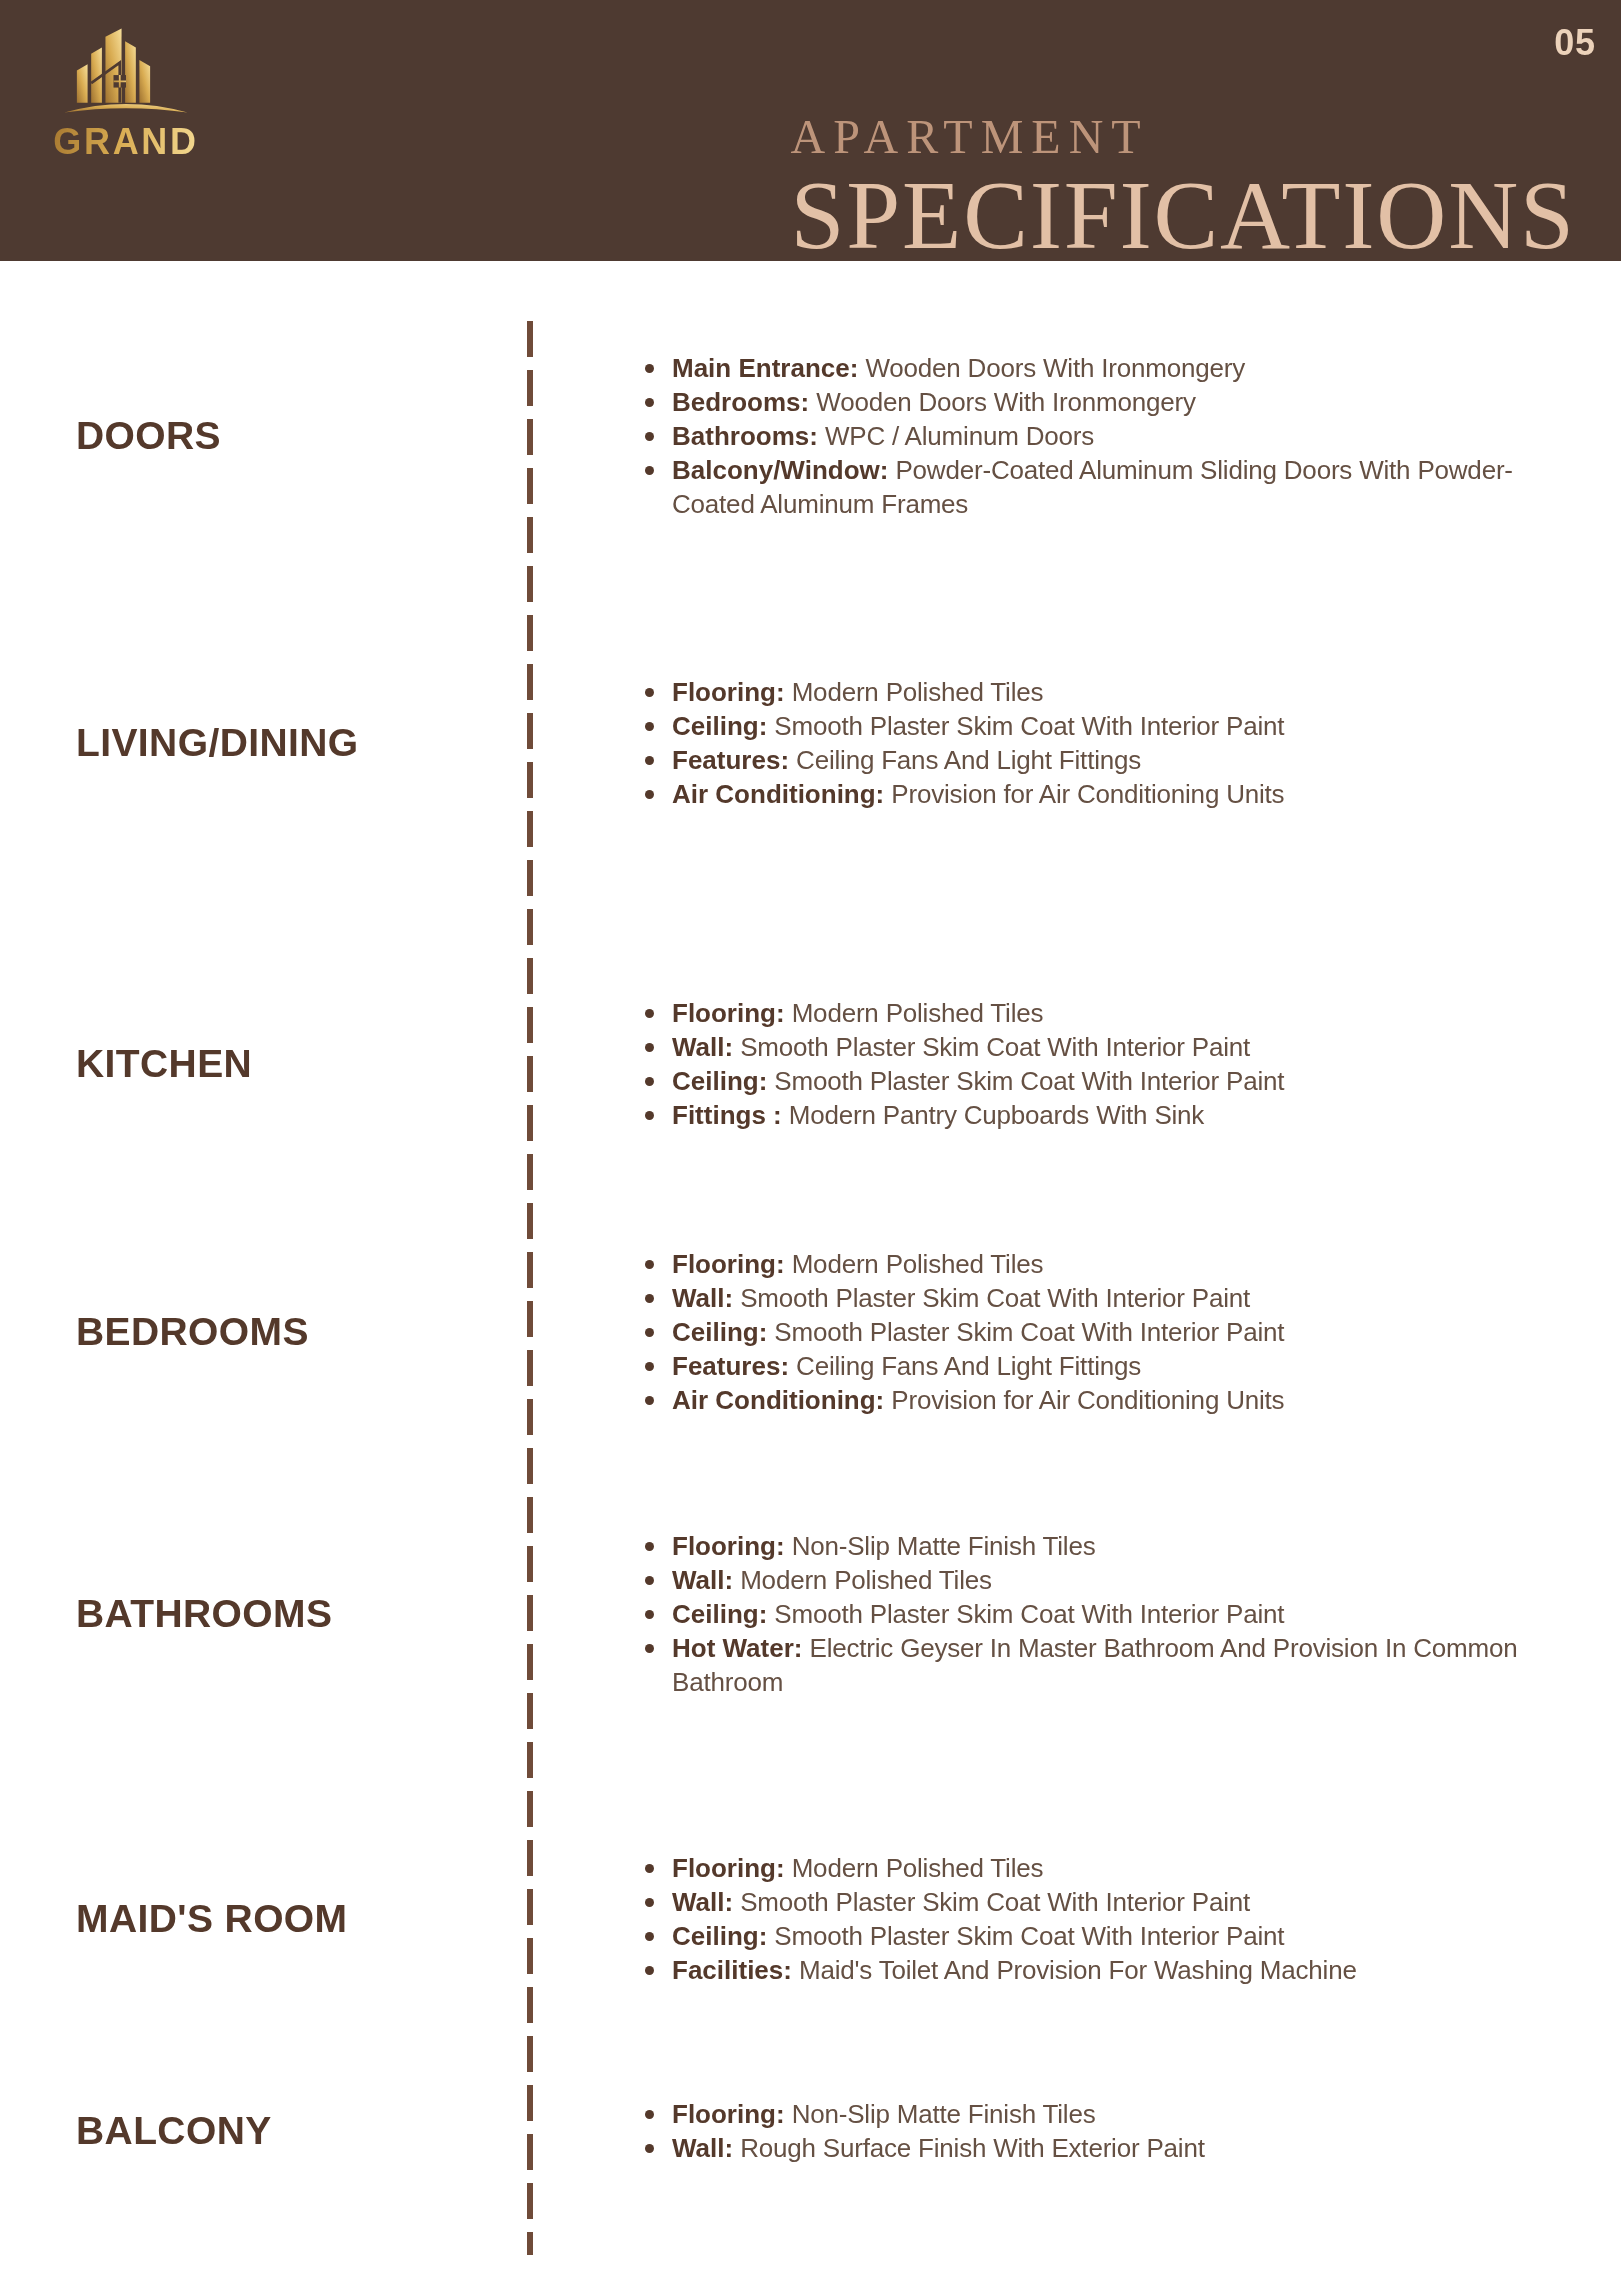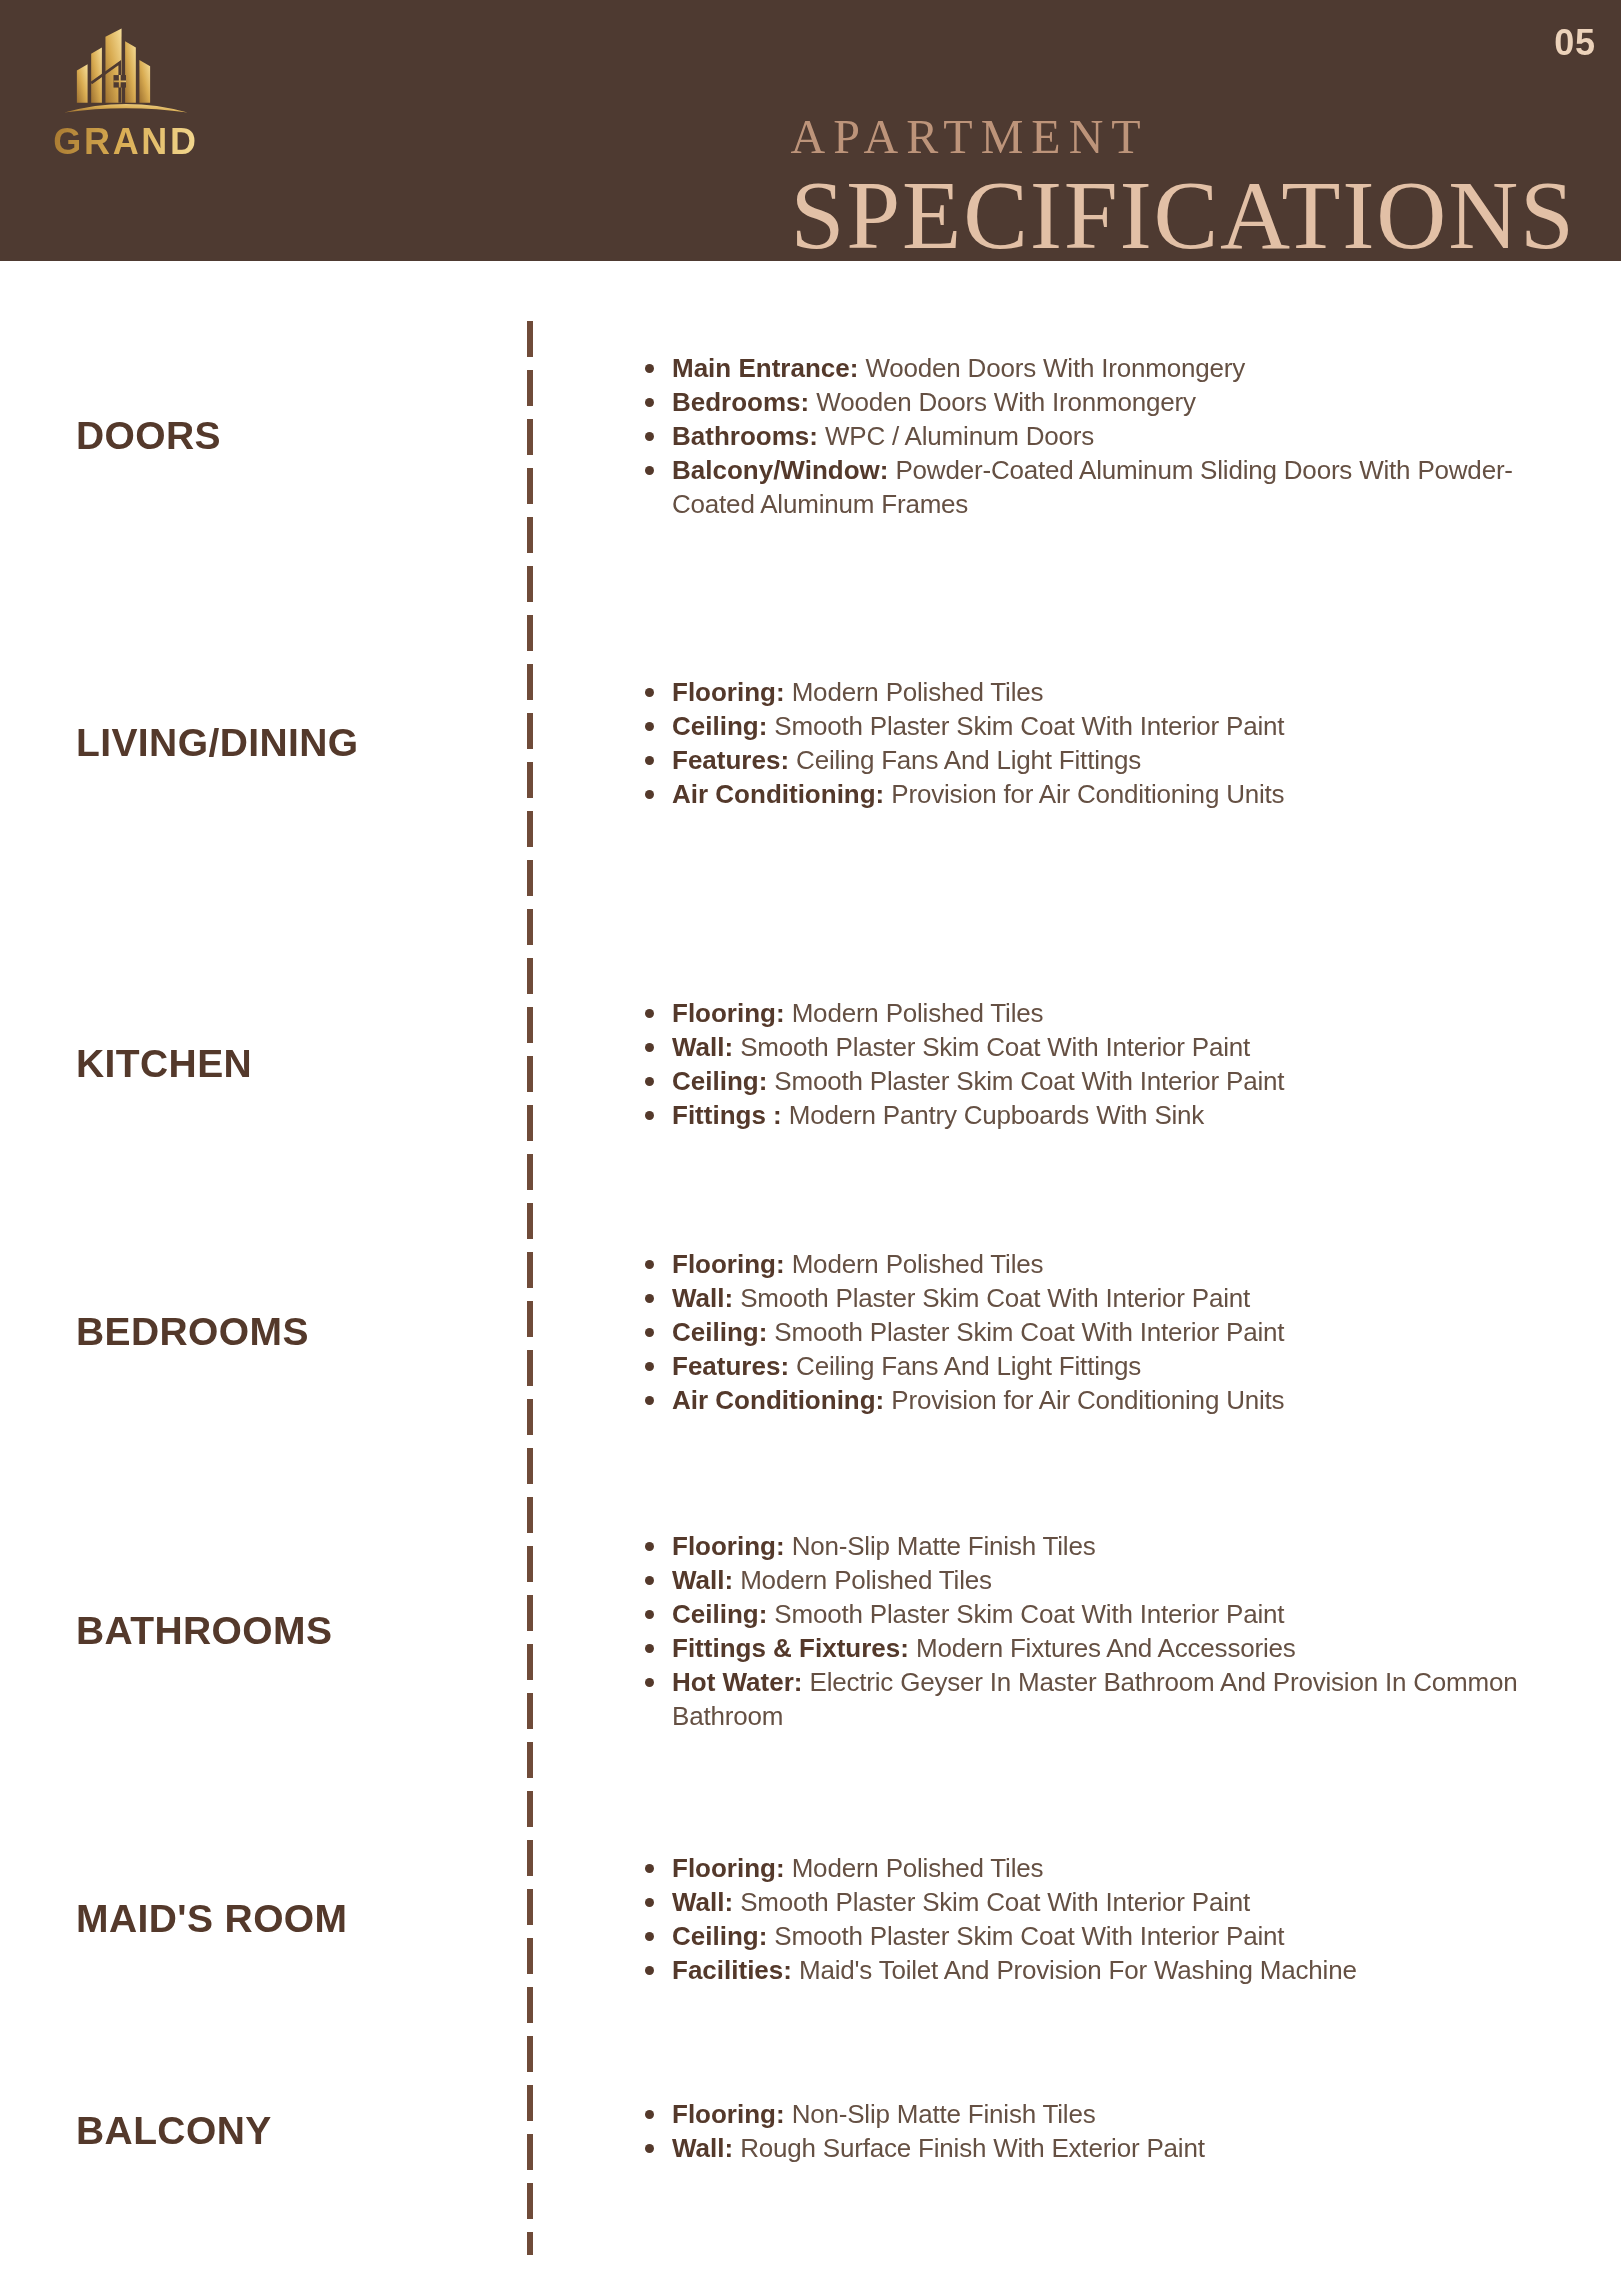--- a/index.html
+++ b/index.html
@@ -156,21 +156,20 @@
   </section>
 
   <section class="spec-section" style="top:1521px">
     <div class="sec-title-cell">
       <h2>BATHROOMS</h2>
     </div>
     <ul class="sec-list">
         <li><span class="lbl">Flooring:</span><span class="txt"> Non-Slip Matte Finish Tiles</span></li>
         <li><span class="lbl">Wall:</span><span class="txt"> Modern Polished Tiles</span></li>
         <li><span class="lbl">Ceiling:</span><span class="txt"> Smooth Plaster Skim Coat With Interior Paint</span></li>
-        <li><span class="lbl">Fittings &amp; Fixtures:</span><span class="txt"> Modern Fixtures And Accessories</span></li>
         <li><span class="lbl">Hot Water:</span><span class="txt"> Electric Geyser In Master Bathroom And Provision In Common Bathroom</span></li>
       </ul>
   </section>
 
   <section class="spec-section" style="top:1843px">
     <div class="sec-title-cell">
       <h2>MAID'S ROOM</h2>
     </div>
     <ul class="sec-list">
         <li><span class="lbl">Flooring:</span><span class="txt"> Modern Polished Tiles</span></li>

